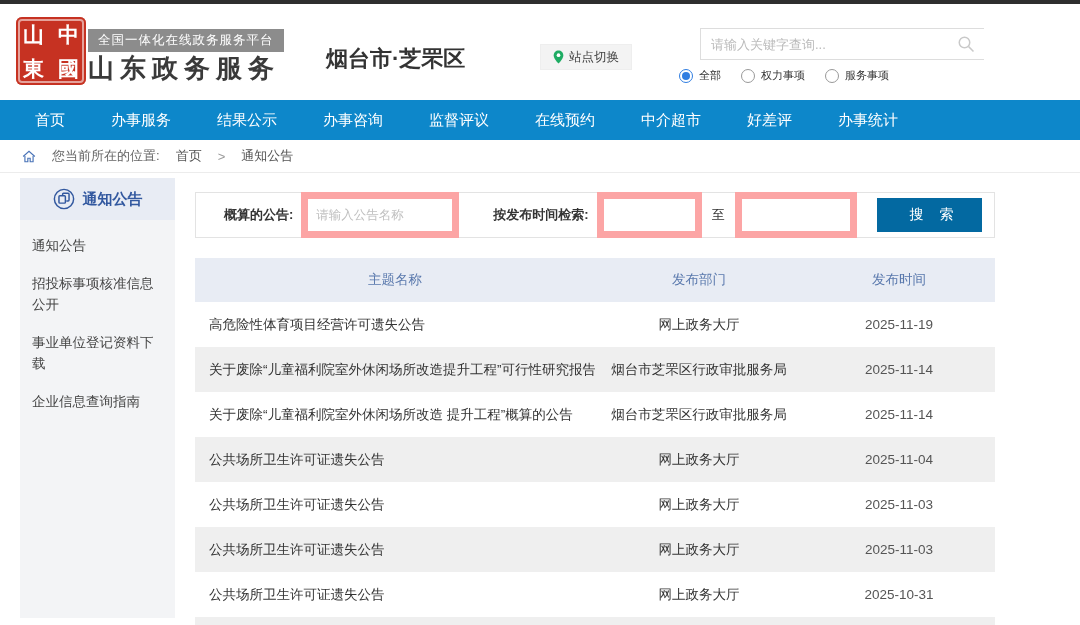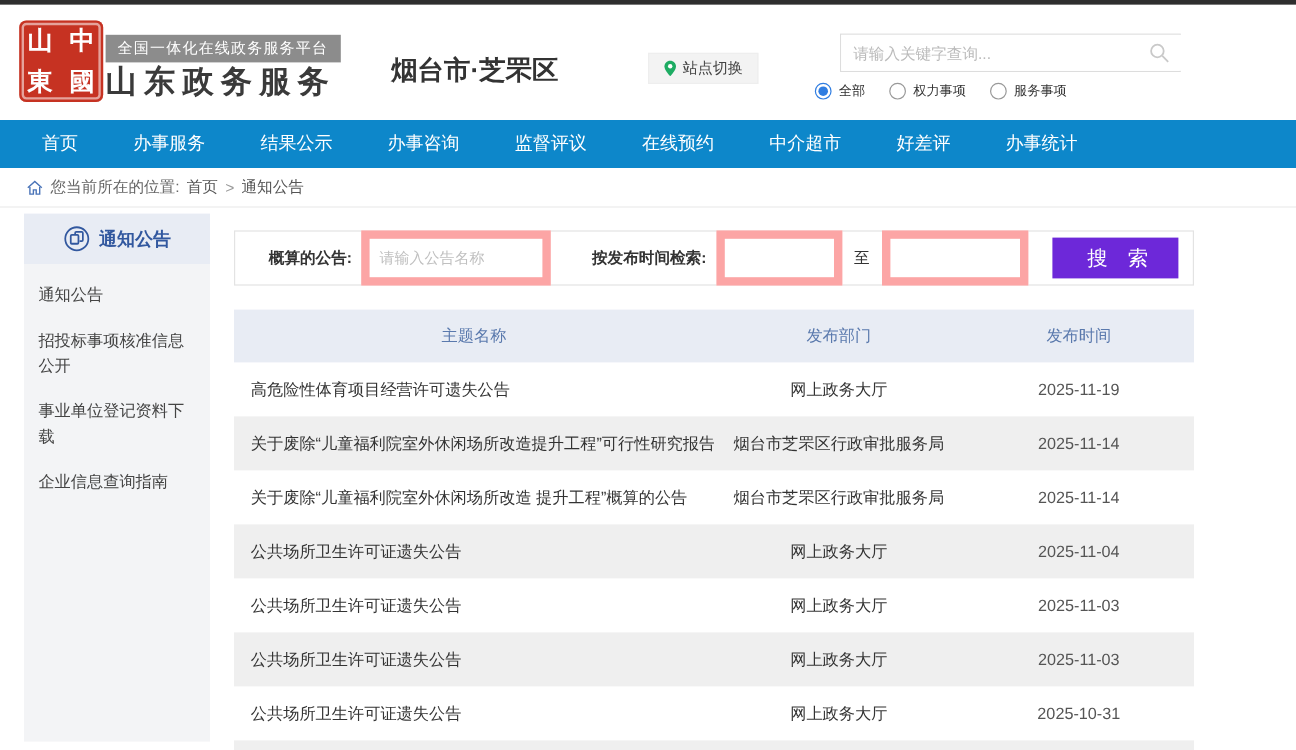--- a/index.html
+++ b/index.html
@@ -38,21 +38,21 @@
   .radio-option.selected .radio-circle::after { content:""; position:absolute; left:2px; top:2px;
                   width:8px; height:8px; border-radius:50%; background:#2f7de1; }
 
   
   .nav { height:40px; background:#0d87ca; display:flex; align-items:center; padding-left:12px; }
   .nav-item { color:#fff; font-size:15px; padding:0 23px; line-height:40px; text-decoration:none;
               cursor:pointer; white-space:nowrap; }
 
   
   .breadcrumb { height:33px; display:flex; align-items:center; padding-left:22px;
-                border-bottom:1px solid #ececec; font-size:13px; color:#666; gap:6px; }
+                border-bottom:1px solid #ececec; font-size:13px; color:#666; gap:16px; }
   .breadcrumb .crumb-link { color:#555; cursor:pointer; }
   .breadcrumb .sep { color:#999; }
 
   
   .content { display:flex; padding:5px 0 0 20px; }
   .sidebar { width:155px; margin-right:20px; }
   .sidebar-header { height:42px; background:#e8ecf4; display:flex; align-items:center;
                     justify-content:center; gap:8px; color:#32589f; font-weight:bold; font-size:15px; }
   .sidebar-body { background:#f3f4f6; height:398px; padding:16px 12px 0 12px; }
   .sidebar-item { font-size:13.5px; color:#444; line-height:1.55; margin-bottom:17px; cursor:pointer; }
@@ -62,22 +62,22 @@
                 align-items:center; padding:0 12px 0 28px; }
   .filter-label { font-size:13px; color:#333; font-weight:bold; white-space:nowrap; }
   .filter-input { height:28px; border:7px solid #fca5a5; font-size:12.5px; padding:16px 8px;
                   color:#333; outline:none; margin-left:8px; }
   .filter-input::placeholder { color:#c0c0c0; }
   .input-name { width:158px; }
   .input-date { width:105px; }
   .input-date2 { width:122px; }
   .lbl-time { margin-left:34px; }
   .lbl-to { margin-left:10px; margin-right:2px; font-size:13px; color:#333; }
-  .search-btn { margin-left:auto; width:105px; height:34px; background:#6d28d9; color:#fff;
-                border:none; font-size:17px; letter-spacing:6px; cursor:pointer;
+  .search-btn { margin-left:auto; width:105px; height:34px; background:#0369a1; color:#fff;
+                border:none; font-size:14px; letter-spacing:6px; cursor:pointer;
                 font-family:inherit; padding-left:10px; }
 
   
   .table { margin-top:20px; }
   .thead { height:44px; background:#e8ecf4; display:flex; align-items:center;
            color:#5a79ad; font-size:13.5px; }
   .th, .td { display:flex; align-items:center; justify-content:center; }
   .col-title { width:50%; }
   .col-dept  { width:26%; }
   .col-date  { width:24%; }

